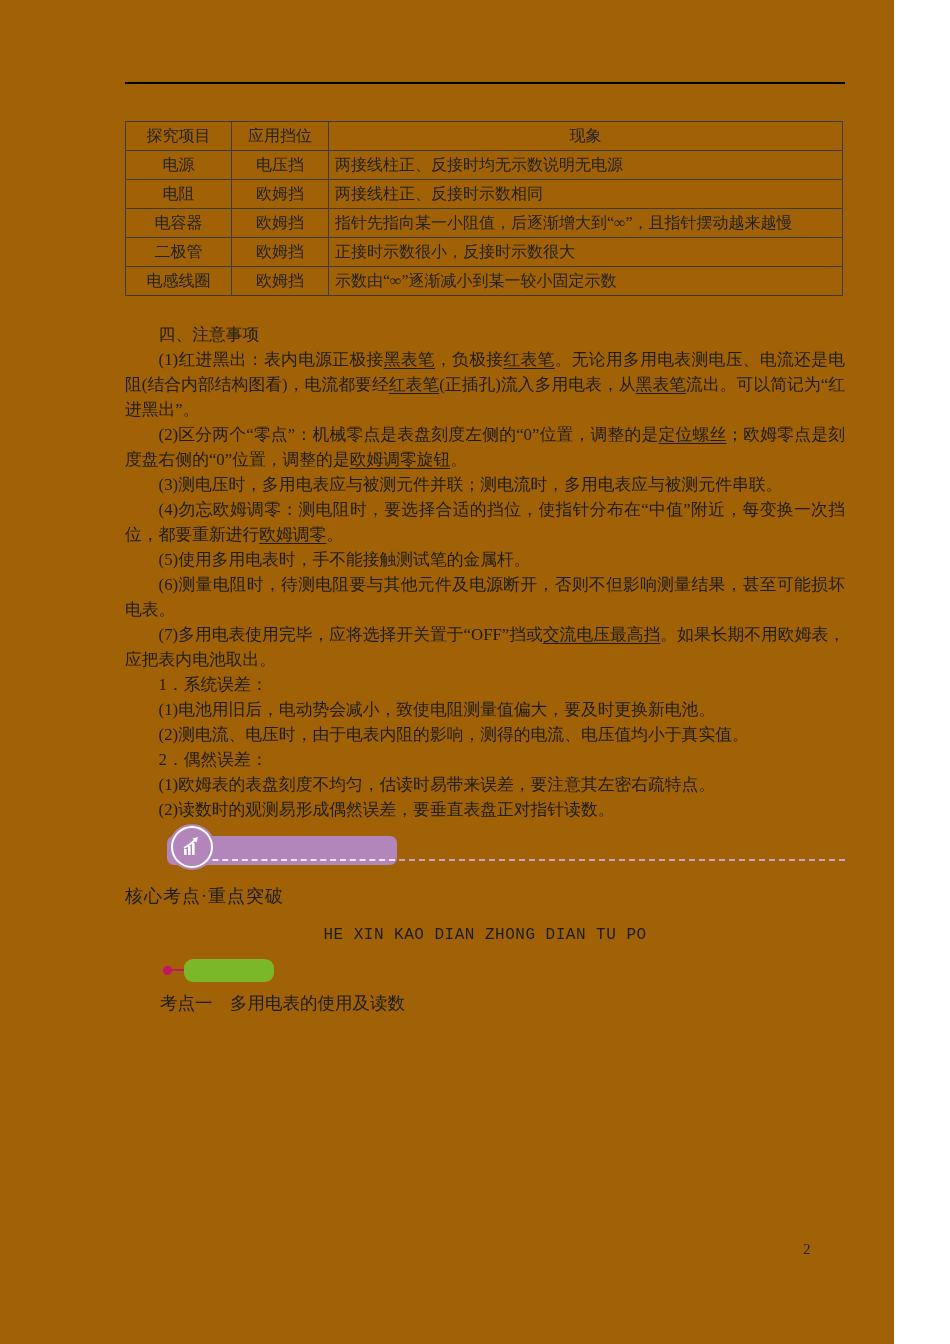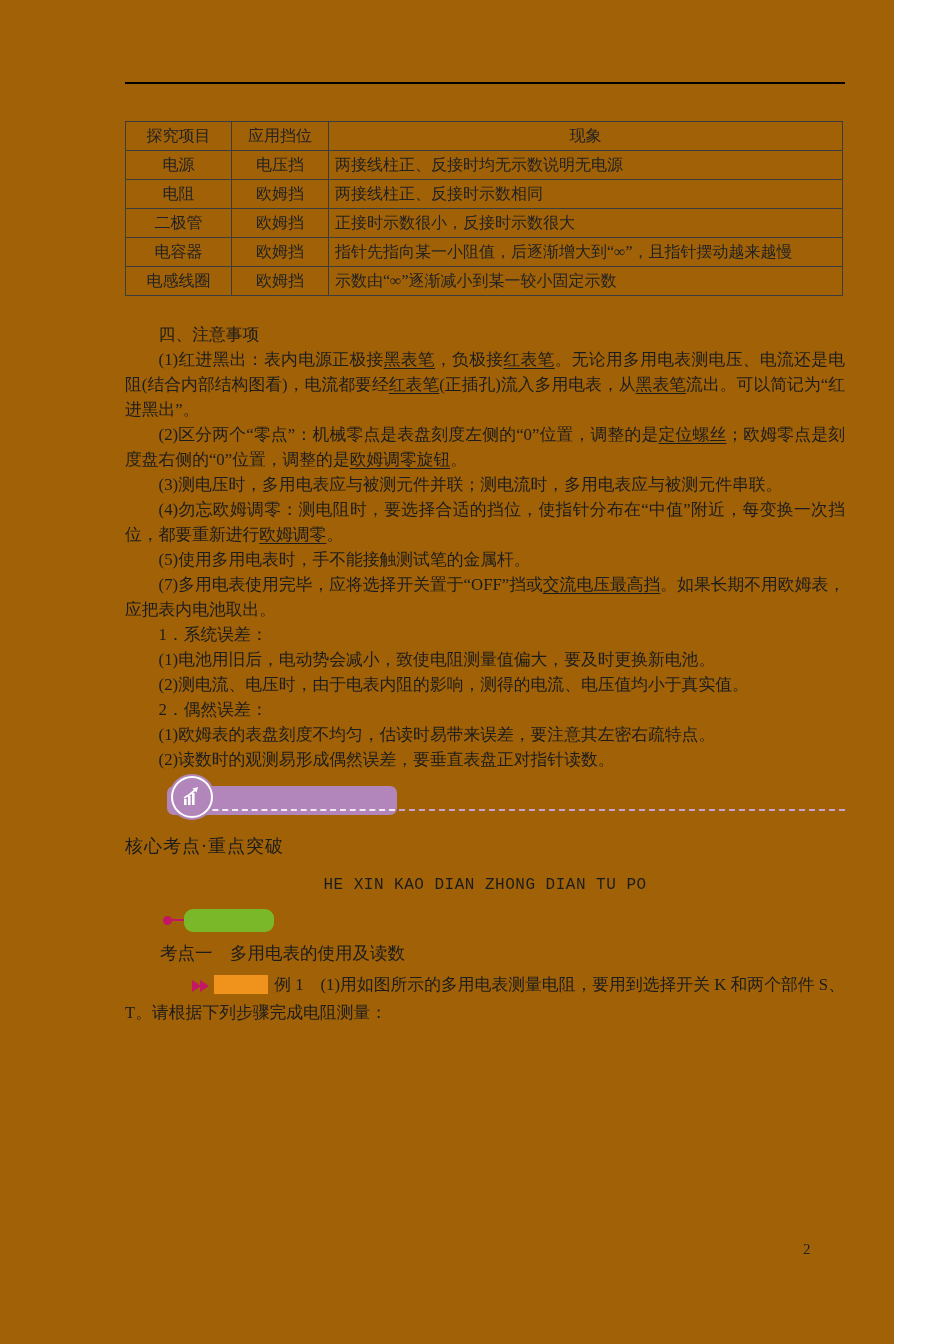--- a/index.html
+++ b/index.html
@@ -144,28 +144,28 @@
           <td class="center">电源</td>
           <td class="center">电压挡</td>
           <td class="phen">两接线柱正、反接时均无示数说明无电源</td>
         </tr>
         <tr>
           <td class="center">电阻</td>
           <td class="center">欧姆挡</td>
           <td class="phen">两接线柱正、反接时示数相同</td>
         </tr>
         <tr>
+          <td class="center">电容器</td>
+          <td class="center">欧姆挡</td>
+          <td class="phen">指针先指向某一小阻值，后逐渐增大到“∞”，且指针摆动越来越慢</td>
+        </tr>
+        <tr>
           <td class="center">二极管</td>
           <td class="center">欧姆挡</td>
           <td class="phen">正接时示数很小，反接时示数很大</td>
-        </tr>
-        <tr>
-          <td class="center">电容器</td>
-          <td class="center">欧姆挡</td>
-          <td class="phen">指针先指向某一小阻值，后逐渐增大到“∞”，且指针摆动越来越慢</td>
         </tr>
         <tr>
           <td class="center">电感线圈</td>
           <td class="center">欧姆挡</td>
           <td class="phen">示数由“∞”逐渐减小到某一较小固定示数</td>
         </tr>
       </tbody>
     </table>
 
     <div class="body-text">
@@ -174,20 +174,21 @@
       <p><span>(1)红进黑出：表内电源正极接</span><span class="u">黑表笔</span><span>，负极接</span><span class="u">红表笔</span><span>。无论用多用电表测电压、电流还是电阻(结合内部结构图看)，电流都要经</span><span class="u">红表笔</span><span>(正插孔)流入多用电表，从</span><span class="u">黑表笔</span><span>流出。可以简记为“红进黑出”。</span></p>
 
       <p><span>(2)区分两个“零点”：机械零点是表盘刻度左侧的“0”位置，调整的是</span><span class="u">定位螺丝</span><span>；欧姆零点是刻度盘右侧的“0”位置，调整的是</span><span class="u">欧姆调零旋钮</span><span>。</span></p>
 
       <p>(3)测电压时，多用电表应与被测元件并联；测电流时，多用电表应与被测元件串联。</p>
 
       <p><span>(4)勿忘欧姆调零：测电阻时，要选择合适的挡位，使指针分布在“中值”附近，每变换一次挡位，都要重新进行</span><span class="u">欧姆调零</span><span>。</span></p>
 
       <p>(5)使用多用电表时，手不能接触测试笔的金属杆。</p>
 
+      <p>(6)测量电阻时，待测电阻要与其他元件及电源断开，否则不但影响测量结果，甚至可能损坏电表。</p>
 
       <p><span>(7)多用电表使用完毕，应将选择开关置于“OFF”挡或</span><span class="u">交流电压最高挡</span><span>。如果长期不用欧姆表，应把表内电池取出。</span></p>
 
       <p>1．系统误差：</p>
       <p>(1)电池用旧后，电动势会减小，致使电阻测量值偏大，要及时更换新电池。</p>
       <p>(2)测电流、电压时，由于电表内阻的影响，测得的电流、电压值均小于真实值。</p>
       <p>2．偶然误差：</p>
       <p>(1)欧姆表的表盘刻度不均匀，估读时易带来误差，要注意其左密右疏特点。</p>
       <p>(2)读数时的观测易形成偶然误差，要垂直表盘正对指针读数。</p>
     </div>
@@ -213,19 +214,18 @@
     <div class="center-pinyin">HE XIN KAO DIAN ZHONG DIAN TU PO</div>
 
     <div class="pill-row">
       <span class="pill-dot"></span>
       <span class="pill-line"></span>
       <span class="pill"></span>
     </div>
 
     <p class="topic-line">考点一　多用电表的使用及读数</p>
 
-    <p class="example"><span class="ex-arrow"><i></i><i></i></span><span class="ex-box"></span><span>例 1</span><span>　(1)用如图所示的多用电表测量电阻，要用到选择开关 K 和两个部件 S、T。请根据下列步骤完成电阻测量：</span></p>
 
   </div>
 
   <div class="page-num">2</div>
 
 </div>
 
 </body></html>

